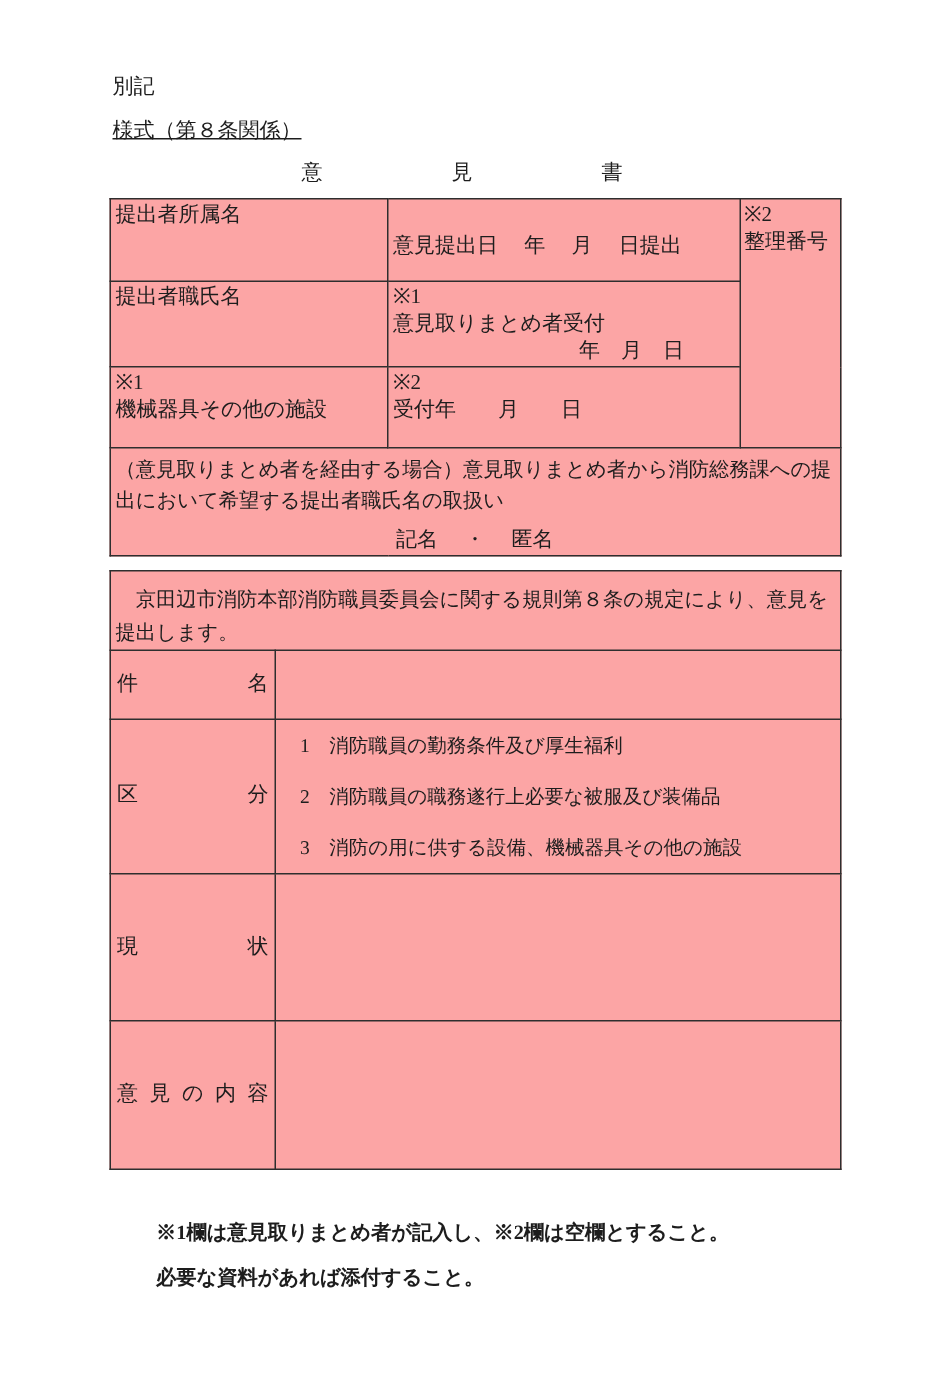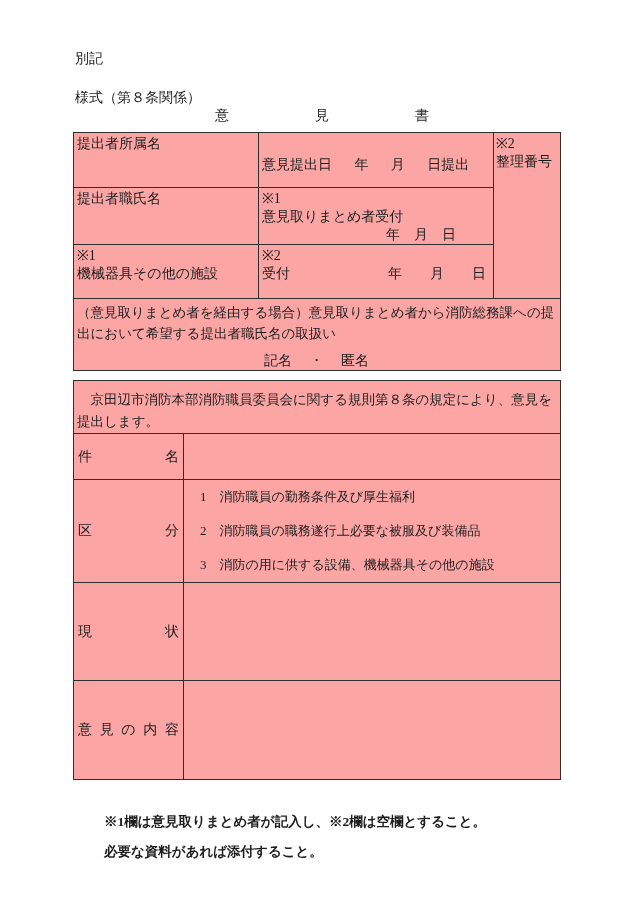--- a/index.html
+++ b/index.html
@@ -4,31 +4,31 @@
 <style>
   * { margin:0; padding:0; box-sizing:border-box; }
   html,body { background:#ffffff; }
   .page {
     position:relative; width:630px; height:915px; background:#fff;
     font-family:"Liberation Serif","DejaVu Serif",serif;
     font-size:14px; color:#1d1d1d; overflow:hidden;
   }
   .abs { position:absolute; }
   .note   { left:75px; top:49px;  line-height:20px; }
-  .formref{ left:75px; top:88px;  line-height:20px; }
-  .title  { left:215px; top:105px; line-height:22px; letter-spacing:86px; white-space:nowrap;text-align:center; }
+  .formref{ left:75px; top:78px;  line-height:20px;text-decoration:underline; }
+  .title  { left:201px; top:105px; line-height:22px; letter-spacing:86px; white-space:nowrap;text-align:center; }
 
   table { border-collapse:collapse; table-layout:fixed; position:absolute; background:#fca5a5; }
   td { border:1px solid #2e2e2e; vertical-align:top; line-height:18px; padding:2px 4px 0 3px; }
   .t1 { left:73px; top:132px; width:487px; }
   .t2 { left:73px; top:380px; width:487px; }
 
-  .cell-date-bottom { padding-top:23px;font-family:Liberation Mono, monospace; }
+  .cell-date-bottom { padding-top:23px; }
   .date-right { text-align:right; padding-right:33px; }
-  .flexline { display:flex; justify-content:space-between; padding-right:3px; }
+  .flexline { display:flex; padding-right:3px; }
   .serial-cell { padding-left:2px; padding-right:1px; }
   .routing-cell { padding-top:3px; }
   .routing-text { font-size:13.5px; line-height:21px; white-space:pre; }
   .choice-line { text-align:center; margin-top:8px; }
 
   .intro-cell { padding:8px 4px 0 3px; }
   .intro-text { font-size:13.5px; line-height:22px; white-space:pre; }
   .lbl-cell { vertical-align:middle; padding:0; }
   .just { display:flex; justify-content:space-between; padding:0 4px; width:100%; }
   .cats-cell { padding:0 0 0 16px; }

